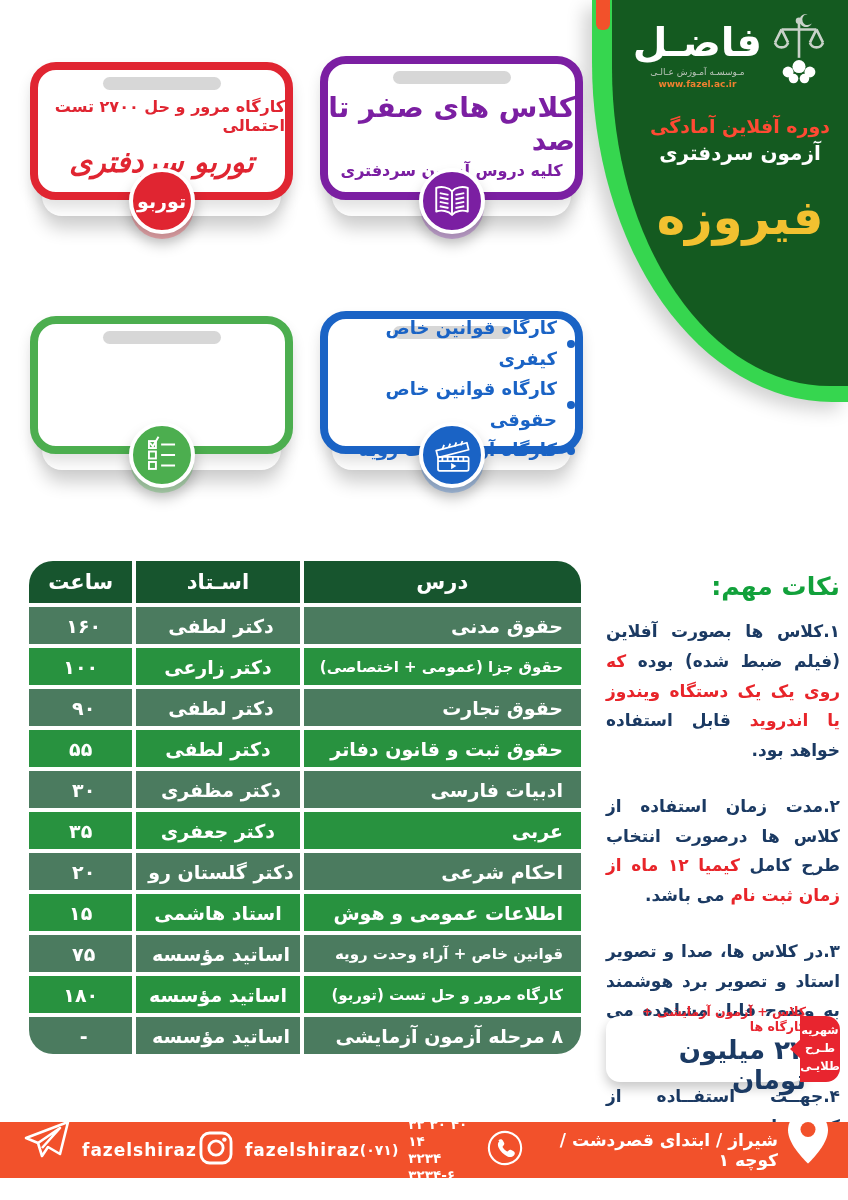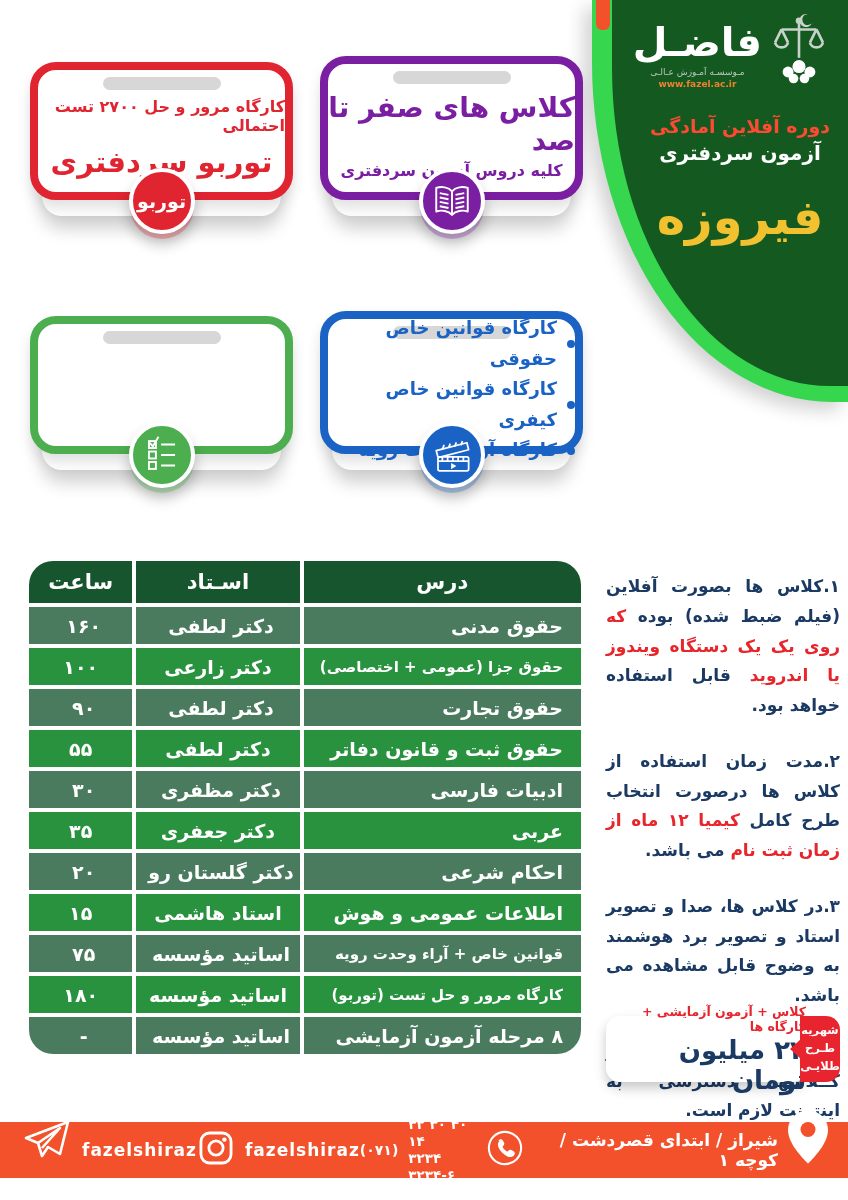--- a/index.html
+++ b/index.html
@@ -32,21 +32,21 @@
   .card-content { position:absolute; inset:0; display:flex; flex-direction:column; align-items:center; justify-content:center; padding-top:14px; }
   .badge-circle { position:absolute; bottom:-42px; left:50%; transform:translateX(-50%); width:66px; height:66px;
           border-radius:50%; background:var(--c); border:4px solid #ffffff; z-index:3;
           display:flex; align-items:center; justify-content:center; color:#fff; font-weight:bold;
           box-shadow:0 6px 0 -1px var(--cl), 0 10px 14px rgba(0,0,0,.25); }
   .card-red    { --c:#e02531; --cl:rgba(224,37,49,.30); left:30px;  top:62px;  width:263px; height:138px; }
   .card-purple { --c:#7b1fa2; --cl:rgba(123,31,162,.30); left:320px; top:56px;  width:263px; height:144px; }
   .card-green  { --c:#4cae4f; --cl:rgba(76,174,79,.35);  left:30px;  top:316px; width:263px; height:138px; }
   .card-blue   { --c:#1a63c5; --cl:rgba(26,99,197,.30);  left:320px; top:311px; width:263px; height:143px; }
   .t-sub  { color:#e02531; font-size:16px; font-weight:bold; }
-  .t-main { color:#e02531; font-size:29px; font-weight:bold; margin-top:10px; }
+  .t-main { color:#e02531; font-size:29px; font-weight:bold; margin-top:10px;font-style:italic; }
   .c-main { color:#7b1fa2; font-size:28px; font-weight:bold; }
   .c-sub  { color:#7b1fa2; font-size:16px; font-weight:bold; margin-top:4px; }
   .badge-label { font-size:19px; }
   ul.card-list { list-style:none; width:fit-content; margin:0 auto; text-align:right; }
   .card-green ul.card-list li { color:#3fa33c; font-size:20px; font-weight:bold; line-height:1.75; position:relative; padding-right:18px; }
   .card-blue  ul.card-list li { color:#1a63c5; font-size:18px; font-weight:bold; line-height:1.7;  position:relative; padding-right:18px; }
   ul.card-list li::before { content:""; position:absolute; right:0; top:50%; transform:translateY(-50%);
           width:8px; height:8px; border-radius:50%; background:currentColor; }
 
   
@@ -187,22 +187,22 @@
       </div>
     </div>
   </div>
 
   <div class="card card-blue">
     <div class="under"></div>
     <div class="frame">
       <div class="pill"></div>
       <div class="card-content">
         <ul class="card-list">
+            <li>کارگاه قوانین خاص کیفری</li>
             <li>کارگاه قوانین خاص حقوقی</li>
-            <li>کارگاه قوانین خاص کیفری</li>
             <li>کارگاه آراء وحدت رویه</li>
           </ul>
       </div>
       <div class="badge-circle">
         <svg width="42" height="38" viewBox="0 0 48 42">
           <g fill="none" stroke="#fff" stroke-width="2" stroke-linejoin="round">
             <path d="M6 16 L41 7 L43 15 L8 24 Z"></path>
             <path d="M13 14.5 L15 9.5 M20 13 L22 8 M27 11.5 L29 6.5 M34 10 L36 5"></path>
             <rect x="8" y="23" width="35" height="16" rx="2"></rect>
             <path d="M8 28 H43"></path>
@@ -277,20 +277,21 @@
           <tr class="muted">
             <td class="course">۸ مرحله آزمون آزمایشی</td>
             <td class="instructor">اساتید مؤسسه</td>
             <td class="hours">-</td>
           </tr>
         </tbody>
     </table>
   </div>
 
   <div class="notes">
+    <div class="notes-heading">نکات مهم:</div>
     <div>
         <p class="note"><span>۱.کلاس ها بصورت آفلاین (فیلم ضبط شده) بوده </span><span class="red">که روی یک یک دستگاه ویندوز یا اندروید </span><span>قابل استفاده خواهد بود.</span></p>
         <p class="note"><span>۲.مدت زمان استفاده از کلاس ها درصورت انتخاب طرح کامل </span><span class="red">کیمیا ۱۲ ماه از زمان ثبت نام </span><span>می باشد.</span></p>
         <p class="note"><span>۳.در کلاس ها، صدا و تصویر استاد و تصویر برد هوشمند به وضوح قابل مشاهده می باشد.</span></p>
         <p class="note"><span>۴.جهــت استفــاده از کــلاسها دسترسی به اینترنت لازم است.</span></p>
       </div>
   </div>
 
   <div class="price">
     <div class="price-box">

